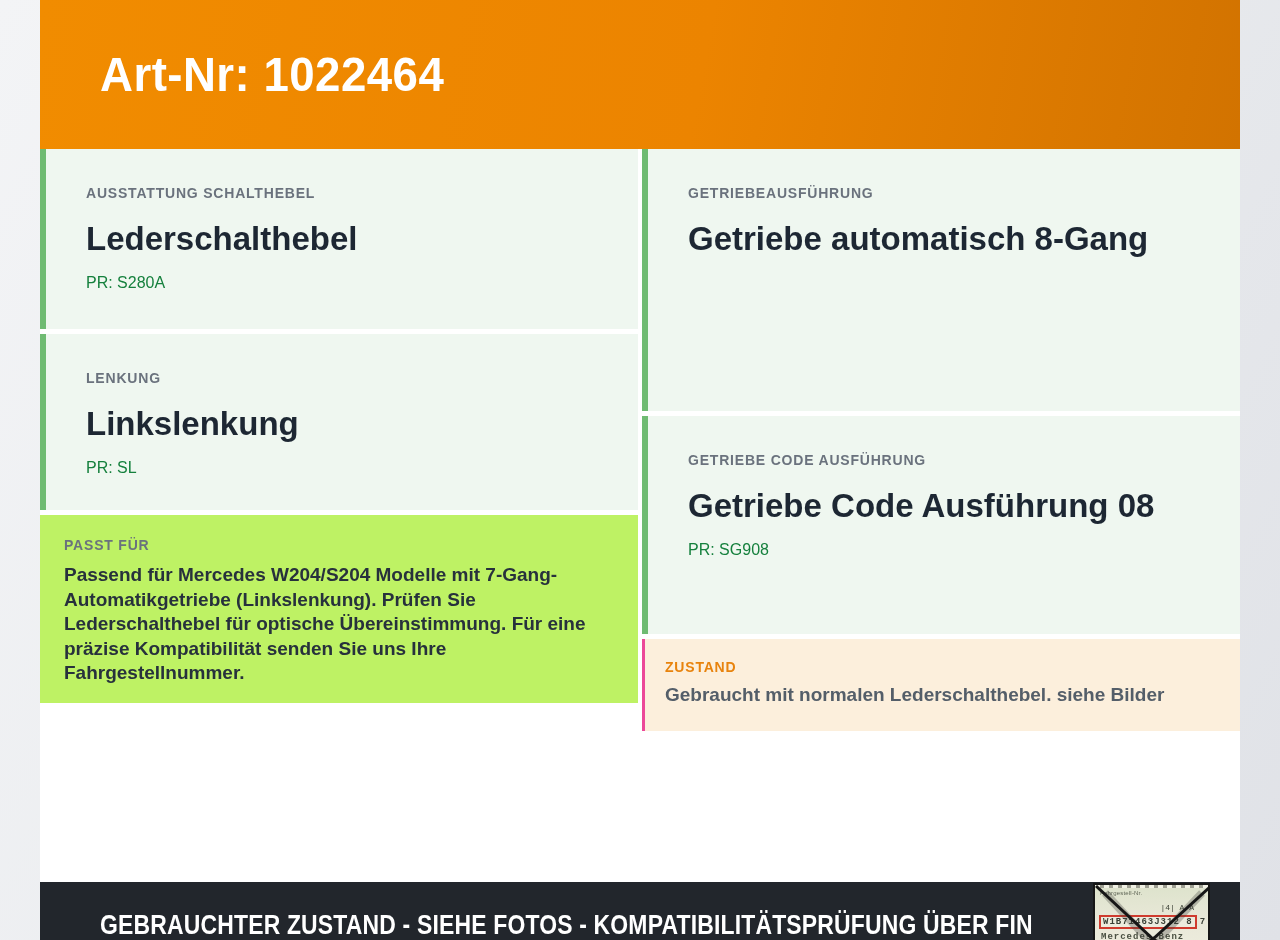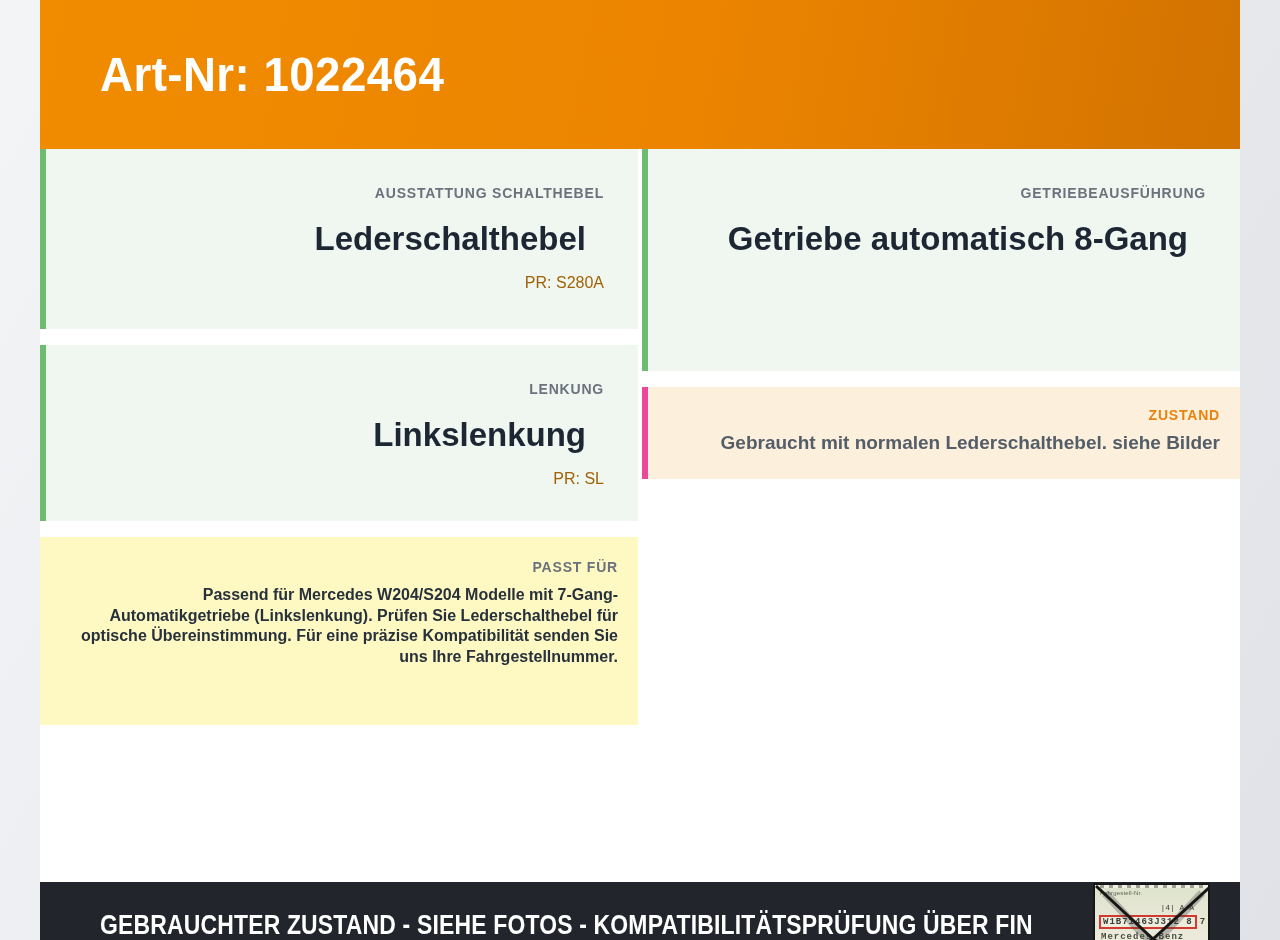--- a/index.html
+++ b/index.html
@@ -35,21 +35,21 @@
     white-space: nowrap;
   }
   
   .main {
     flex: 1 1 auto;
     min-height: 733px;
     background: #ffffff;
     display: flex;
     gap: 4px;
   }
-  .col { display: flex; flex-direction: column; gap: 16px; text-align: right; }
+  .col { display: flex; flex-direction: column; gap: 5px; }
   .col-left  { width: 598px; }
   .col-right { width: 598px; }
   .card {
     background: #eff7f0;
     border-left: 6px solid #6fbb72;
     padding: 36px 34px 30px 40px;
     overflow: hidden;
   }
   .card-label {
     font-size: 14px;
@@ -63,52 +63,52 @@
     font-size: 33px;
     font-weight: 700;
     color: #1d2733;
     line-height: 1.32;
     max-width: 500px;
     margin-top: 16px;
   }
   .card-pr {
     font-size: 16px;
     font-weight: 400;
-    color: #a16207;
+    color: #15803d;
     margin-top: 13px;
   }
   .h-180 { height: 180px; }
   .h-176 { height: 176px; }
-  .h-222 { height: 222px; }
+  .h-222 { height: 262px; }
   .h-218 { height: 218px; }
   
   .card-zustand {
     background: #fcefdc;
-    border-left: 6px solid #ec4899;
+    border-left: 3px solid #ec4899;
     padding: 20px 20px 5px 20px;
     height: 92px;
     overflow: hidden;
   }
   .card-zustand .card-label { color: #e8830d; margin-bottom: 8px; }
   .zustand-text {
     font-size: 19px;
     font-weight: 600;
     color: #545e69;
     line-height: 1.3;
   }
   
   .card-passt {
-    background: #fef9c3;
+    background: #bef264;
     border-left: none;
     padding: 22px 20px 16px 24px;
     height: 188px;
     overflow: hidden;
   }
   .passt-text {
-    font-size: 16px;
+    font-size: 19px;
     font-weight: 700;
     color: #27313c;
     line-height: 1.29;
     max-width: 556px;
   }
   
   .footer {
     height: 87px;
     background: #22262c;
     position: relative;
@@ -204,20 +204,25 @@
 
     </div>
 
     <div class="col col-right">
 
       <section class="card h-222">
         <div class="card-label">GETRIEBEAUSFÜHRUNG</div>
         <h2 class="card-title">Getriebe automatisch 8-Gang</h2>
       </section>
 
+      <section class="card h-218">
+        <div class="card-label">GETRIEBE CODE AUSFÜHRUNG</div>
+        <h2 class="card-title">Getriebe Code Ausführung 08</h2>
+        <div class="card-pr">PR: SG908</div>
+      </section>
 
       <section class="card card-zustand">
         <div class="card-label">ZUSTAND</div>
         <p class="zustand-text">Gebraucht mit normalen Lederschalthebel. siehe Bilder</p>
       </section>
 
     </div>
 
   </main>
 

